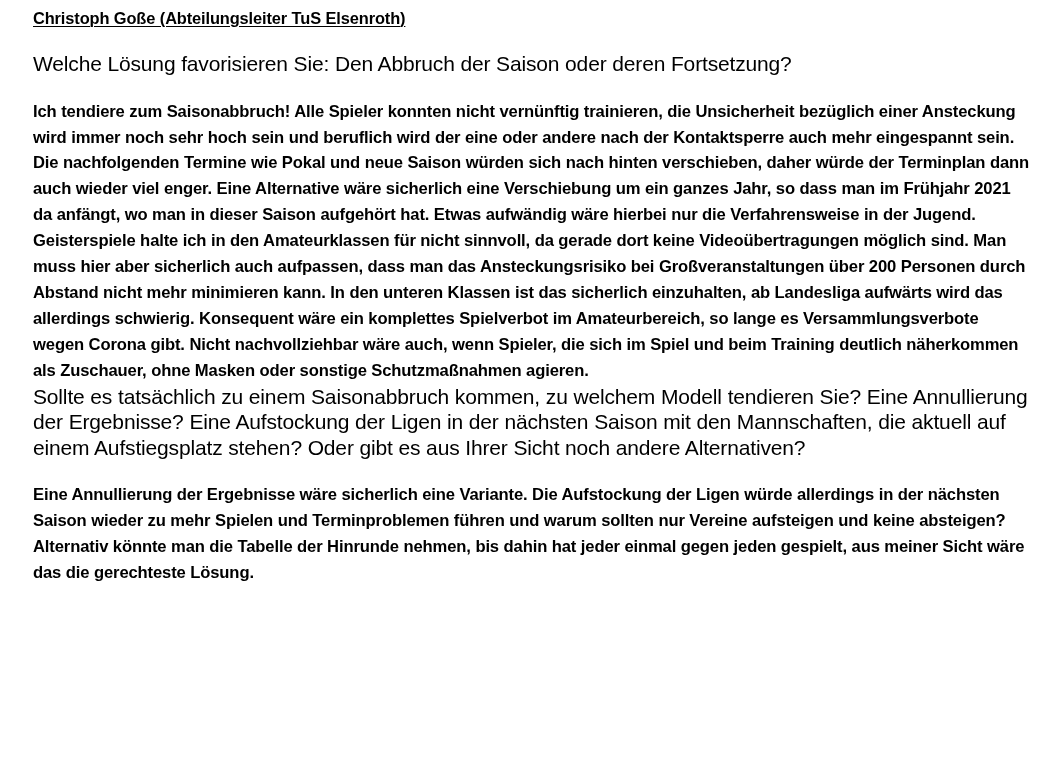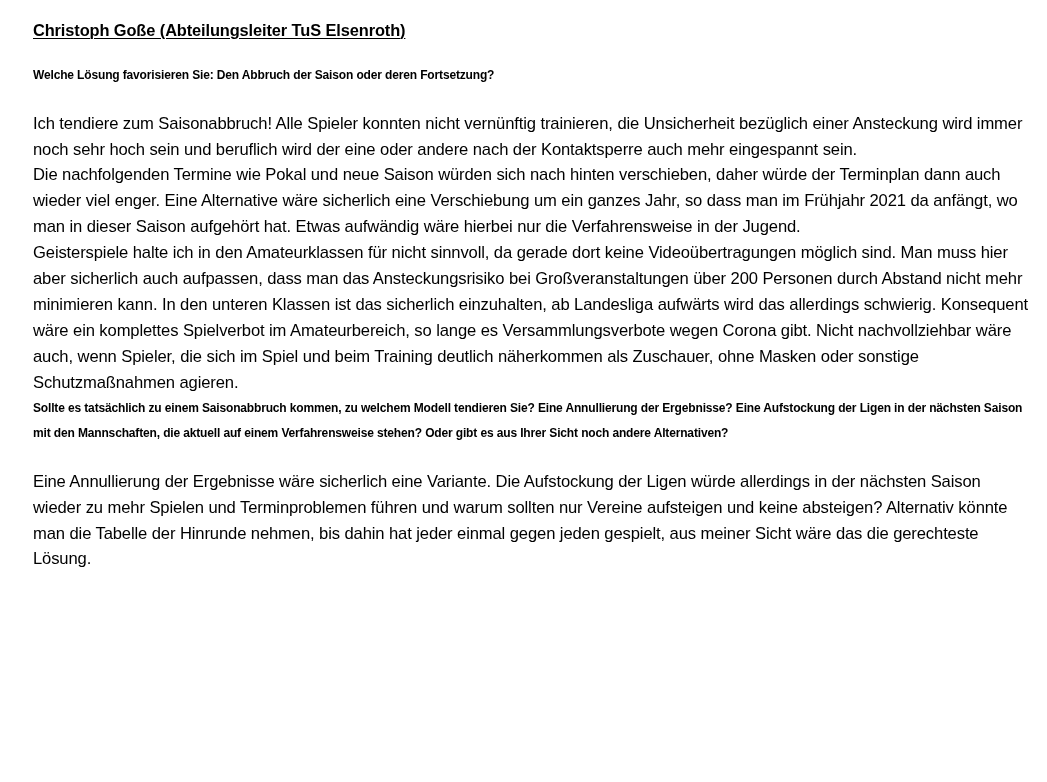--- a/index.html
+++ b/index.html
@@ -15,21 +15,21 @@
     font-family: "Liberation Sans", "DejaVu Sans", sans-serif;
     color: #000000;
     -webkit-font-smoothing: antialiased;
   }
 
   .page {
     box-sizing: border-box;
     width: 945px;
     height: 782px;
     background: #ffffff;
-    padding: 18px 17px 0 33px;
+    padding: 6px 17px 0 33px;
   }
 
   .doc-body {
     width: 997px;
     font-size: 16.6px;
     line-height: 25.9px;
     letter-spacing: -0.14px;
     word-spacing: 0.1px;
     text-align: left;
   }
@@ -45,41 +45,42 @@
     display: block;
   }
   .name-heading .underline-text {
     text-decoration: underline;
     text-underline-offset: 2px;
     text-decoration-thickness: 1px;
   }
 
   
   .question {
-    font-weight: bold;
-    font-size: 12px;
+    font-weight: normal;
+    font-size: 21px;
     line-height: 25.6px;
     letter-spacing: -0.16px;
     margin: 0 0 22px 0;
     padding: 0;
   }
 
   
   .answer {
     font-weight: normal;
     font-size: 16.6px;
     line-height: 25.9px;
     letter-spacing: -0.13px;
     margin: 0 0 22px 0;
     padding: 0;
   }
 
   .answer:last-child,
   .question:last-child {
     margin-bottom: 0;
+    font-weight: bold;
   }
 
   .qa-block {
     display: block;
   }
 </style>
 </head>
 <body>
 
 <div class="page">
@@ -94,18 +95,18 @@
 
     <div class="qa-block">
       <p class="answer">Die nachfolgenden Termine wie Pokal und neue Saison würden sich nach hinten verschieben, daher würde der Terminplan dann auch wieder viel enger. Eine Alternative wäre sicherlich eine Verschiebung um ein ganzes Jahr, so dass man im Frühjahr 2021 da anfängt, wo man in dieser Saison aufgehört hat. Etwas aufwändig wäre hierbei nur die Verfahrensweise in der Jugend.</p>
     </div>
 
     <div class="qa-block">
       <p class="answer">Geisterspiele halte ich in den Amateurklassen für nicht sinnvoll, da gerade dort keine Videoübertragungen möglich sind. Man muss hier aber sicherlich auch aufpassen, dass man das Ansteckungsrisiko bei Großveranstaltungen über 200 Personen durch Abstand nicht mehr minimieren kann. In den unteren Klassen ist das sicherlich einzuhalten, ab Landesliga aufwärts wird das allerdings schwierig. Konsequent wäre ein komplettes Spielverbot im Amateurbereich, so lange es Versammlungsverbote wegen Corona gibt. Nicht nachvollziehbar wäre auch, wenn Spieler, die sich im Spiel und beim Training deutlich näherkommen als Zuschauer, ohne Masken oder sonstige Schutzmaßnahmen agieren.</p>
     </div>
 
     <div class="qa-block">
-      <p class="question">Sollte es tatsächlich zu einem Saisonabbruch kommen, zu welchem Modell tendieren Sie? Eine Annullierung der Ergebnisse? Eine Aufstockung der Ligen in der nächsten Saison mit den Mannschaften, die aktuell auf einem Verfahrensweise stehen? Oder gibt es aus Ihrer Sicht noch andere Alternativen?</p>
+      <p class="question">Sollte es tatsächlich zu einem Saisonabbruch kommen, zu welchem Modell tendieren Sie? Eine Annullierung der Ergebnisse? Eine Aufstockung der Ligen in der nächsten Saison mit den Mannschaften, die aktuell auf einem Aufstiegsplatz stehen? Oder gibt es aus Ihrer Sicht noch andere Alternativen?</p>
       <p class="answer">Eine Annullierung der Ergebnisse wäre sicherlich eine Variante. Die Aufstockung der Ligen würde allerdings in der nächsten Saison wieder zu mehr Spielen und Terminproblemen führen und warum sollten nur Vereine aufsteigen und keine absteigen? Alternativ könnte man die Tabelle der Hinrunde nehmen, bis dahin hat jeder einmal gegen jeden gespielt, aus meiner Sicht wäre das die gerechteste Lösung.</p>
     </div>
 
   </div>
 </div>
 
 </body></html>

